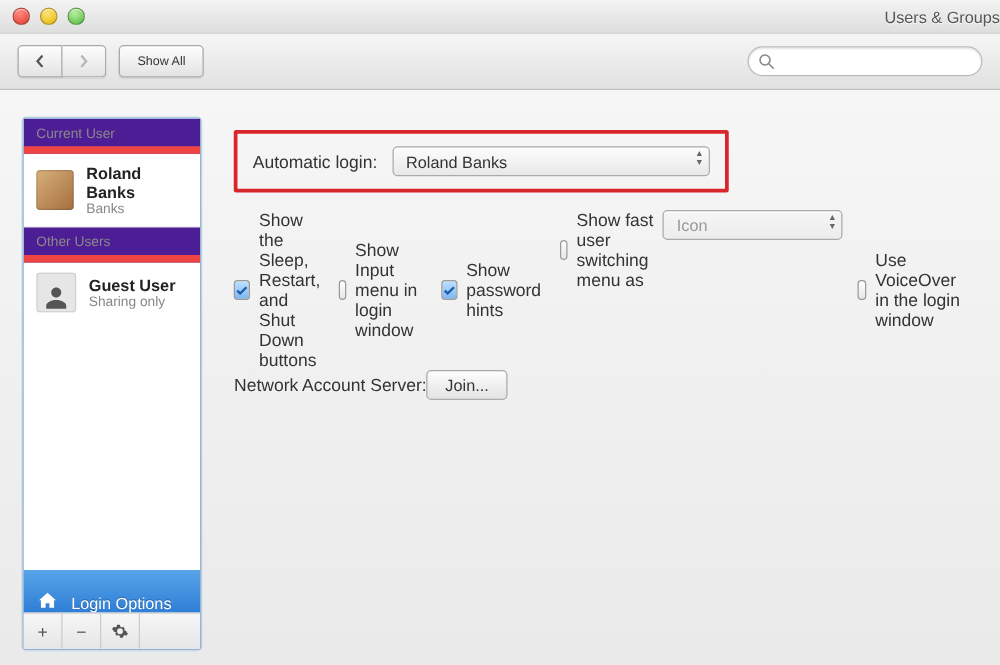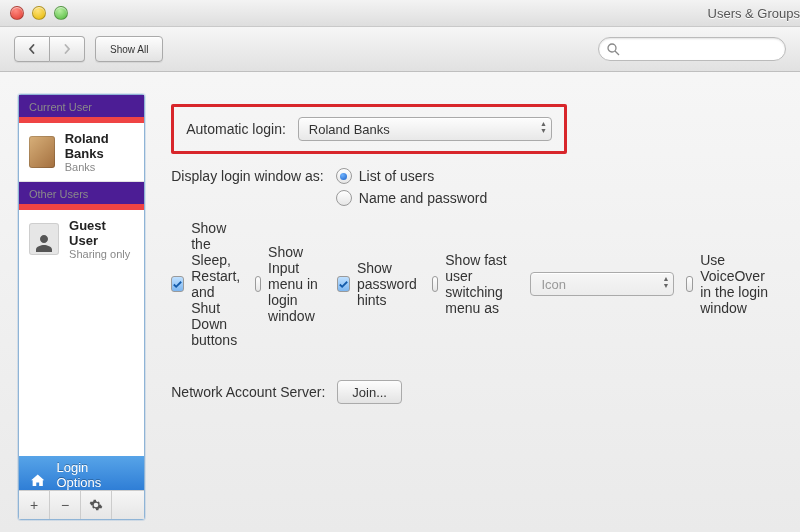--- a/index.html
+++ b/index.html
@@ -45,21 +45,21 @@
   .popup .stepper span{font-size:7px;line-height:7px;color:#666}
   .popup.disabled{color:#999;background:linear-gradient(#f6f6f6,#ececec)}
   .radiogrp{display:flex;flex-direction:column;gap:6px}
   .radio,.check{display:flex;align-items:center;gap:7px;font-size:14px}
   .rbx{width:14px;height:14px;border-radius:50%;border:1px solid #9a9a9a;background:linear-gradient(#fff,#e6e6e6);display:flex;align-items:center;justify-content:center}
   .rbx.sel::after{content:"";width:7px;height:7px;border-radius:50%;background:radial-gradient(circle at 35% 30%,#6fb3ff,#1e62c6)}
   .cbx{width:14px;height:14px;border:1px solid #9a9a9a;border-radius:3px;background:linear-gradient(#fff,#e6e6e6);display:flex;align-items:center;justify-content:center}
   .cbx.sel{background:linear-gradient(#bfe0ff,#7db6f0)}
   .cbx.sel svg{stroke:#135aa9;width:11px;height:11px}
   .opts{display:flex;flex-direction:row;gap:12px;margin-top:6px}
-  .inline{display:flex;align-items:center;gap:18px}
+  .inline{display:flex;align-items:flex-start;gap:2px}
   .joinbtn{background:linear-gradient(#fdfdfd,#e3e3e3);border:1px solid #aaa;border-radius:4px;height:22px;padding:0 14px;display:flex;align-items:center;font-size:13px}
   .arrow{width:10px;height:10px}
 </style>
 </head>
 <body>
 
 <div class="window">
 
   <div class="titlebar">
     <div class="traffic">
@@ -144,33 +144,20 @@
           <div class="popup">
             <span>Roland Banks</span>
             <div class="stepper">
                 <span>▲</span>
                 <span>▼</span>
               </div>
           </div>
         </div>
       </div>
 
-      <div class="row" style="align-items:flex-start;gap:12px">
-        <span class="label">Display login window as:</span>
-        <div class="radiogrp">
-          <label class="radio">
-            <span class="rbx sel"></span>
-            <span>List of users</span>
-          </label>
-          <label class="radio">
-            <span class="rbx"></span>
-            <span>Name and password</span>
-          </label>
-        </div>
-      </div>
 
       <div class="opts">
         <label class="check">
           <span class="cbx sel">
               <svg viewBox="0 0 12 12" fill="none">
                 <path d="M2 6l2.5 2.5L10 3" stroke-width="2"></path>
               </svg>
             </span>
           <span>Show the Sleep, Restart, and Shut Down buttons</span>
         </label>
@@ -198,20 +185,20 @@
                 <span>▼</span>
               </div>
           </div>
         </div>
         <label class="check">
           <span class="cbx"></span>
           <span>Use VoiceOver in the login window</span>
         </label>
       </div>
 
-      <div class="row" style="margin-top:32px;gap:12px">
+      <div class="row" style="">
         <span class="label">Network Account Server:</span>
         <div class="joinbtn">Join...</div>
       </div>
 
     </div>
   </div>
 </div>
 
 </body></html>

